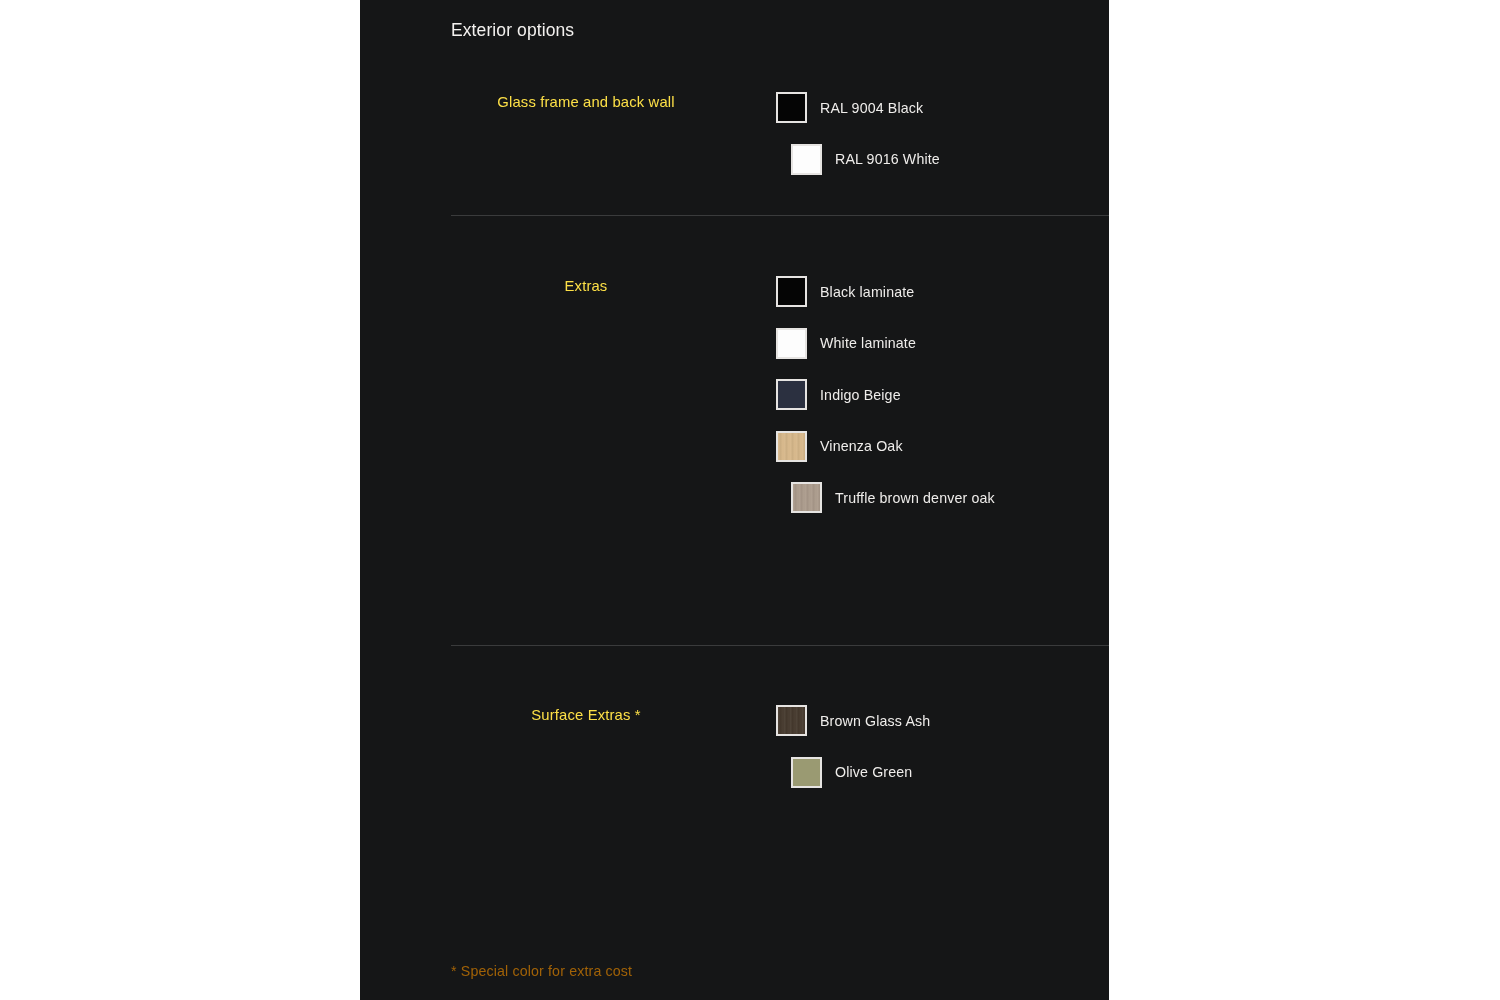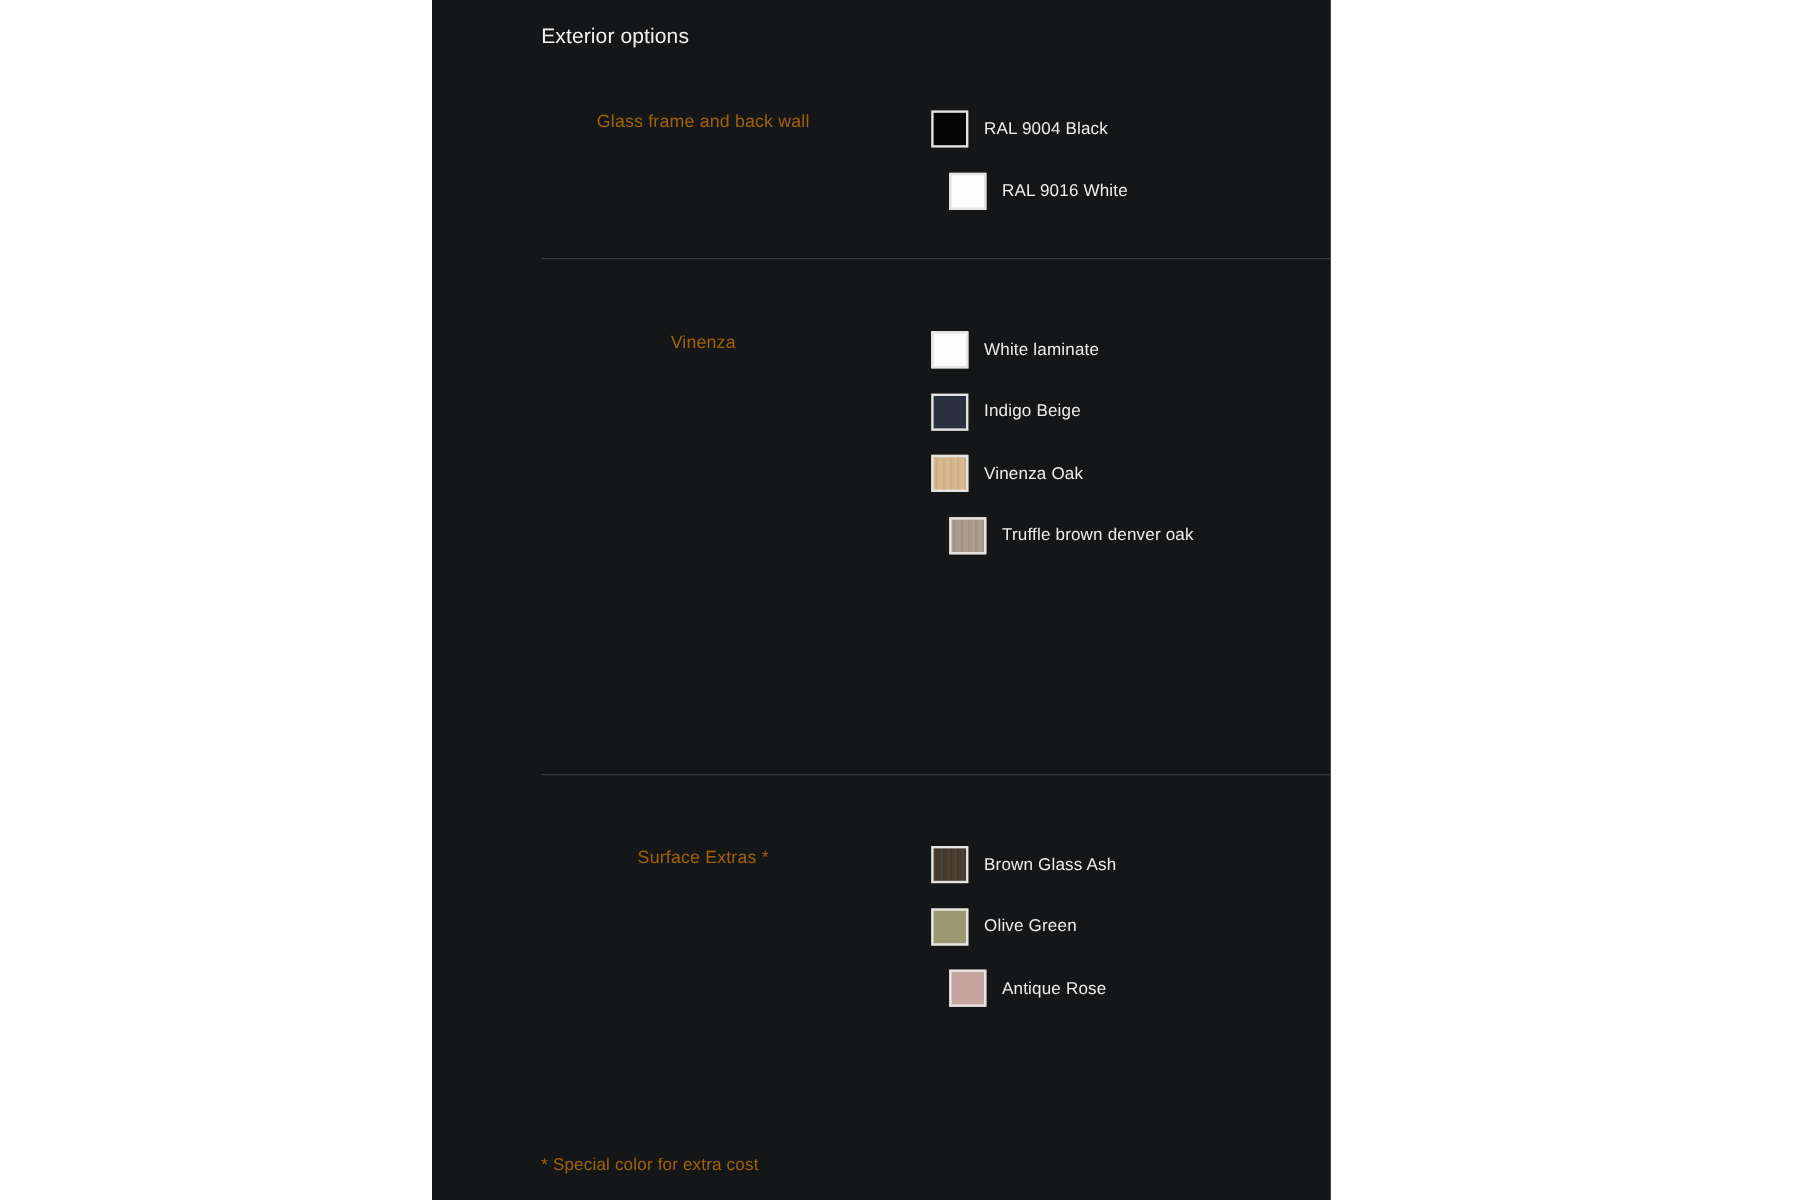--- a/index.html
+++ b/index.html
@@ -59,21 +59,21 @@
     left: 91px;
     width: 658px;
     box-sizing: border-box;
   }
   .row-label {
     position: absolute;
     left: 0;
     top: 0;
     width: 270px;
     font-size: 14.8px;
-    color: #a16207;
+    color: #fde047;
     letter-spacing: 0.15px;
     line-height: 1.4;
   }
   .row-options {
     position: absolute;
     left: 285px;
     top: 0;
     width: 370px;
   }
 
@@ -143,22 +143,26 @@
                 <span class="swatch" style="background: rgb(5, 5, 5);"></span>
                 <span class="opt-label">RAL 9004 Black</span>
               </div>
               <div class="opt-item">
                 <span class="swatch" style="background: rgb(253, 253, 253);"></span>
                 <span class="opt-label">RAL 9016 White</span>
               </div>
             </div>
           </div>
           <div class="opt-row" style="top: 276px;">
-            <div class="row-label">Vinenza</div>
+            <div class="row-label">Extras</div>
             <div class="row-options">
+              <div class="opt-item">
+                <span class="swatch" style="background: rgb(5, 5, 5);"></span>
+                <span class="opt-label">Black laminate</span>
+              </div>
               <div class="opt-item">
                 <span class="swatch" style="background: rgb(253, 253, 253);"></span>
                 <span class="opt-label">White laminate</span>
               </div>
               <div class="opt-item">
                 <span class="swatch" style="background: rgb(43, 48, 64);"></span>
                 <span class="opt-label">Indigo Beige</span>
               </div>
               <div class="opt-item">
                 <span class="swatch" style="background: rgb(214, 183, 138);">
@@ -180,24 +184,20 @@
               <div class="opt-item">
                 <span class="swatch" style="background: rgb(70, 58, 46);">
                   <span class="grain" style="background: repeating-linear-gradient(90deg, rgba(255, 255, 255, 0.1) 0px, rgba(255, 255, 255, 0.1) 1px, rgba(0, 0, 0, 0.1) 2px, rgba(0, 0, 0, 0.1) 3px, rgba(255, 255, 255, 0.04) 4px, rgba(255, 255, 255, 0.04) 6px);"></span>
                 </span>
                 <span class="opt-label">Brown Glass Ash</span>
               </div>
               <div class="opt-item">
                 <span class="swatch" style="background: rgb(154, 154, 114);"></span>
                 <span class="opt-label">Olive Green</span>
               </div>
-              <div class="opt-item">
-                <span class="swatch" style="background: rgb(200, 164, 160);"></span>
-                <span class="opt-label">Antique Rose</span>
-              </div>
             </div>
           </div>
         </div>
 
       <div id="dividers">
           <div class="divider" style="top: 215px;"></div>
           <div class="divider" style="top: 645px;"></div>
         </div>
 
       <div class="footnote">* Special color for extra cost</div>

